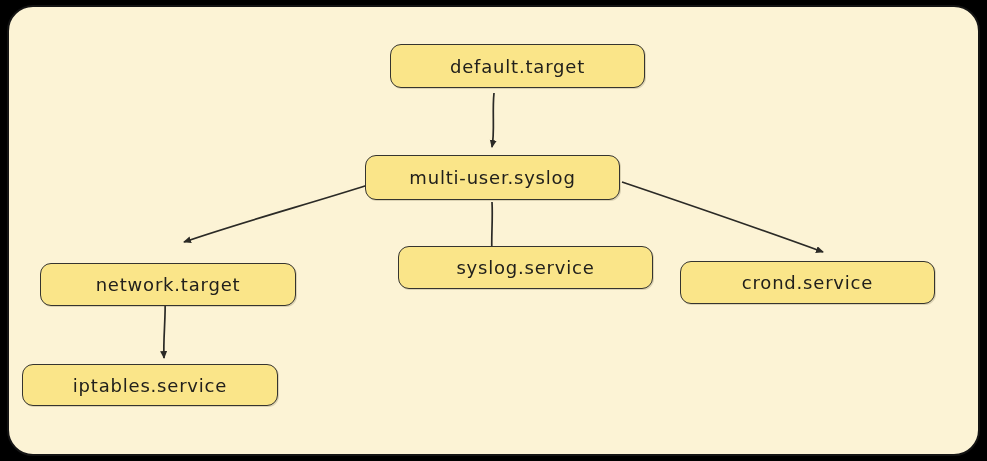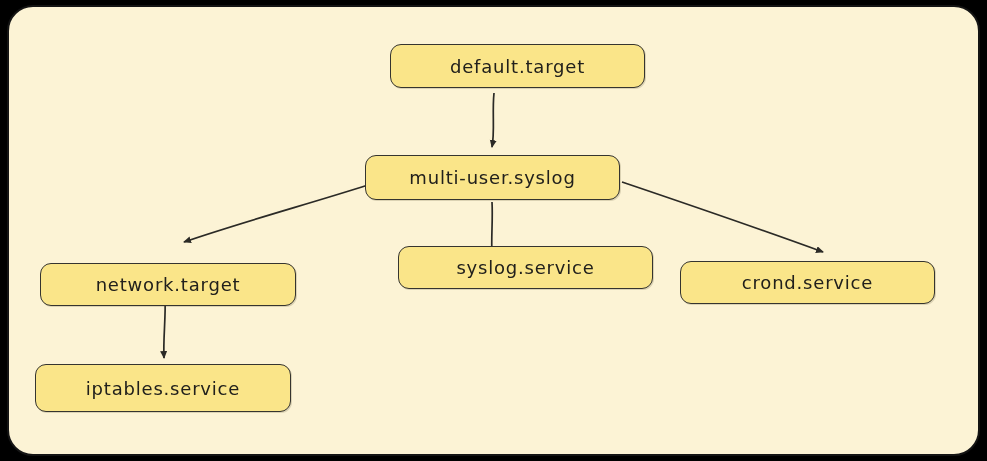--- a/index.html
+++ b/index.html
@@ -89,16 +89,16 @@
   </div>
 
   <div class="node" style="left:365px; top:246px; width:255px; height:43px;margin-left:33px;">
     <span class="label">syslog.service</span>
   </div>
 
   <div class="node" style="left:680px; top:261px; width:255px; height:43px;justify-content:center;">
     <span class="label">crond.service</span>
   </div>
 
-  <div class="node" style="left:35px; top:364px; width:256px; height:48px;">
+  <div class="node" style="left:22px; top:364px; width:256px; height:42px;">
     <span class="label">iptables.service</span>
   </div>
 </div>
 
 </body></html>

